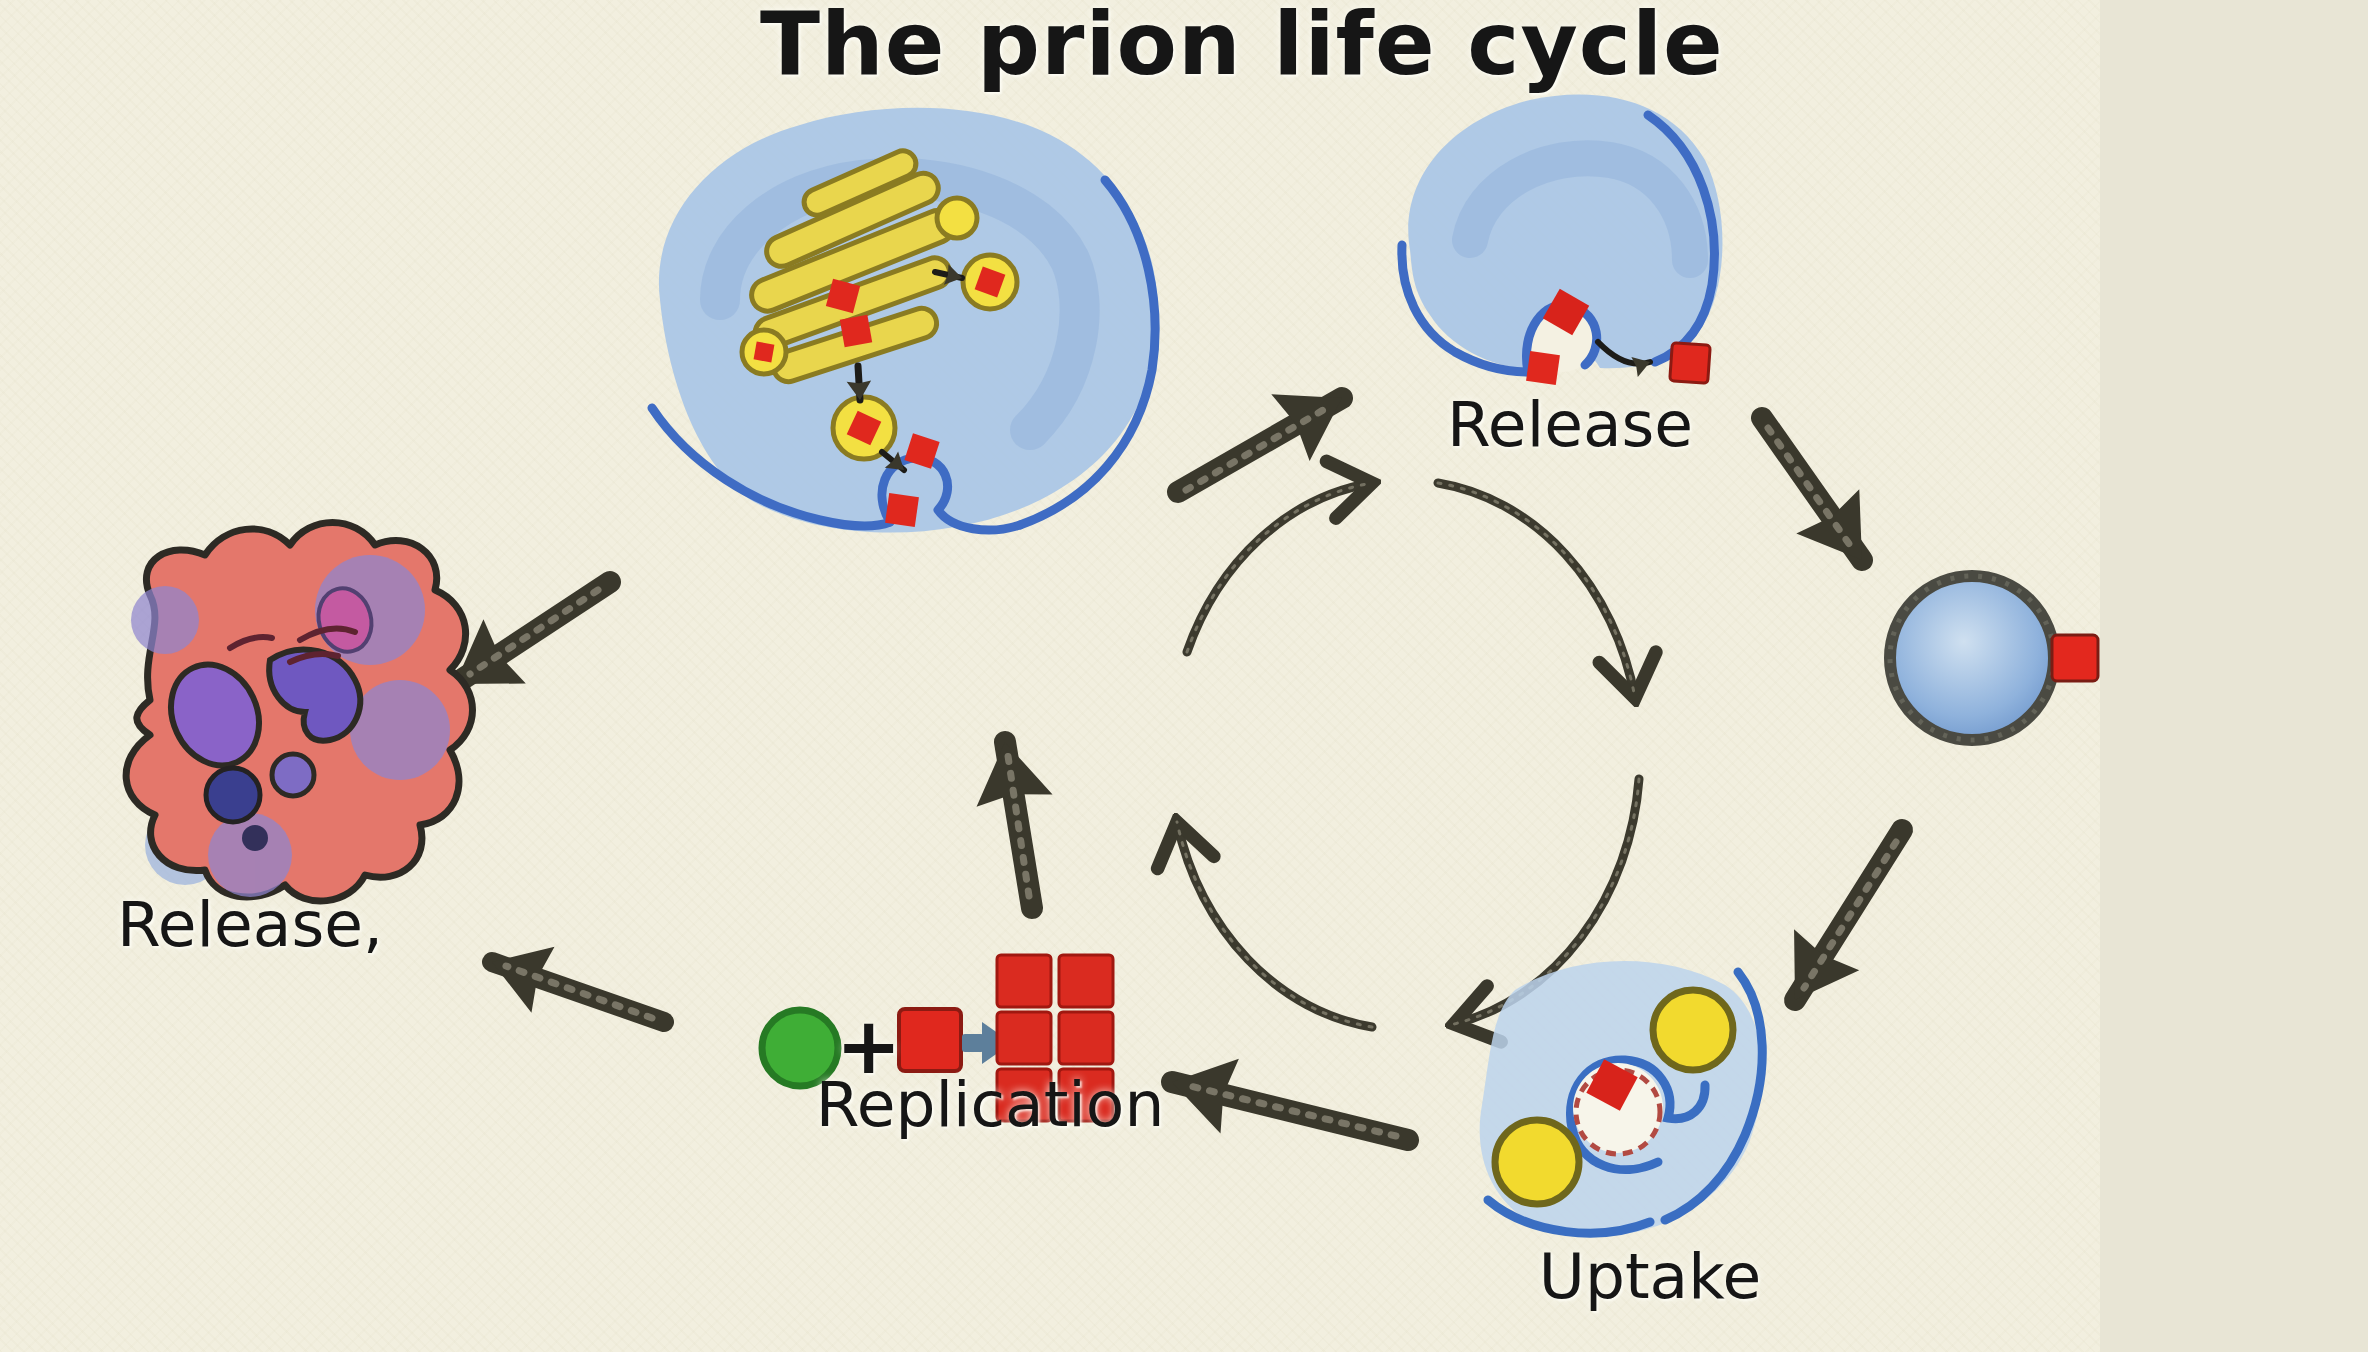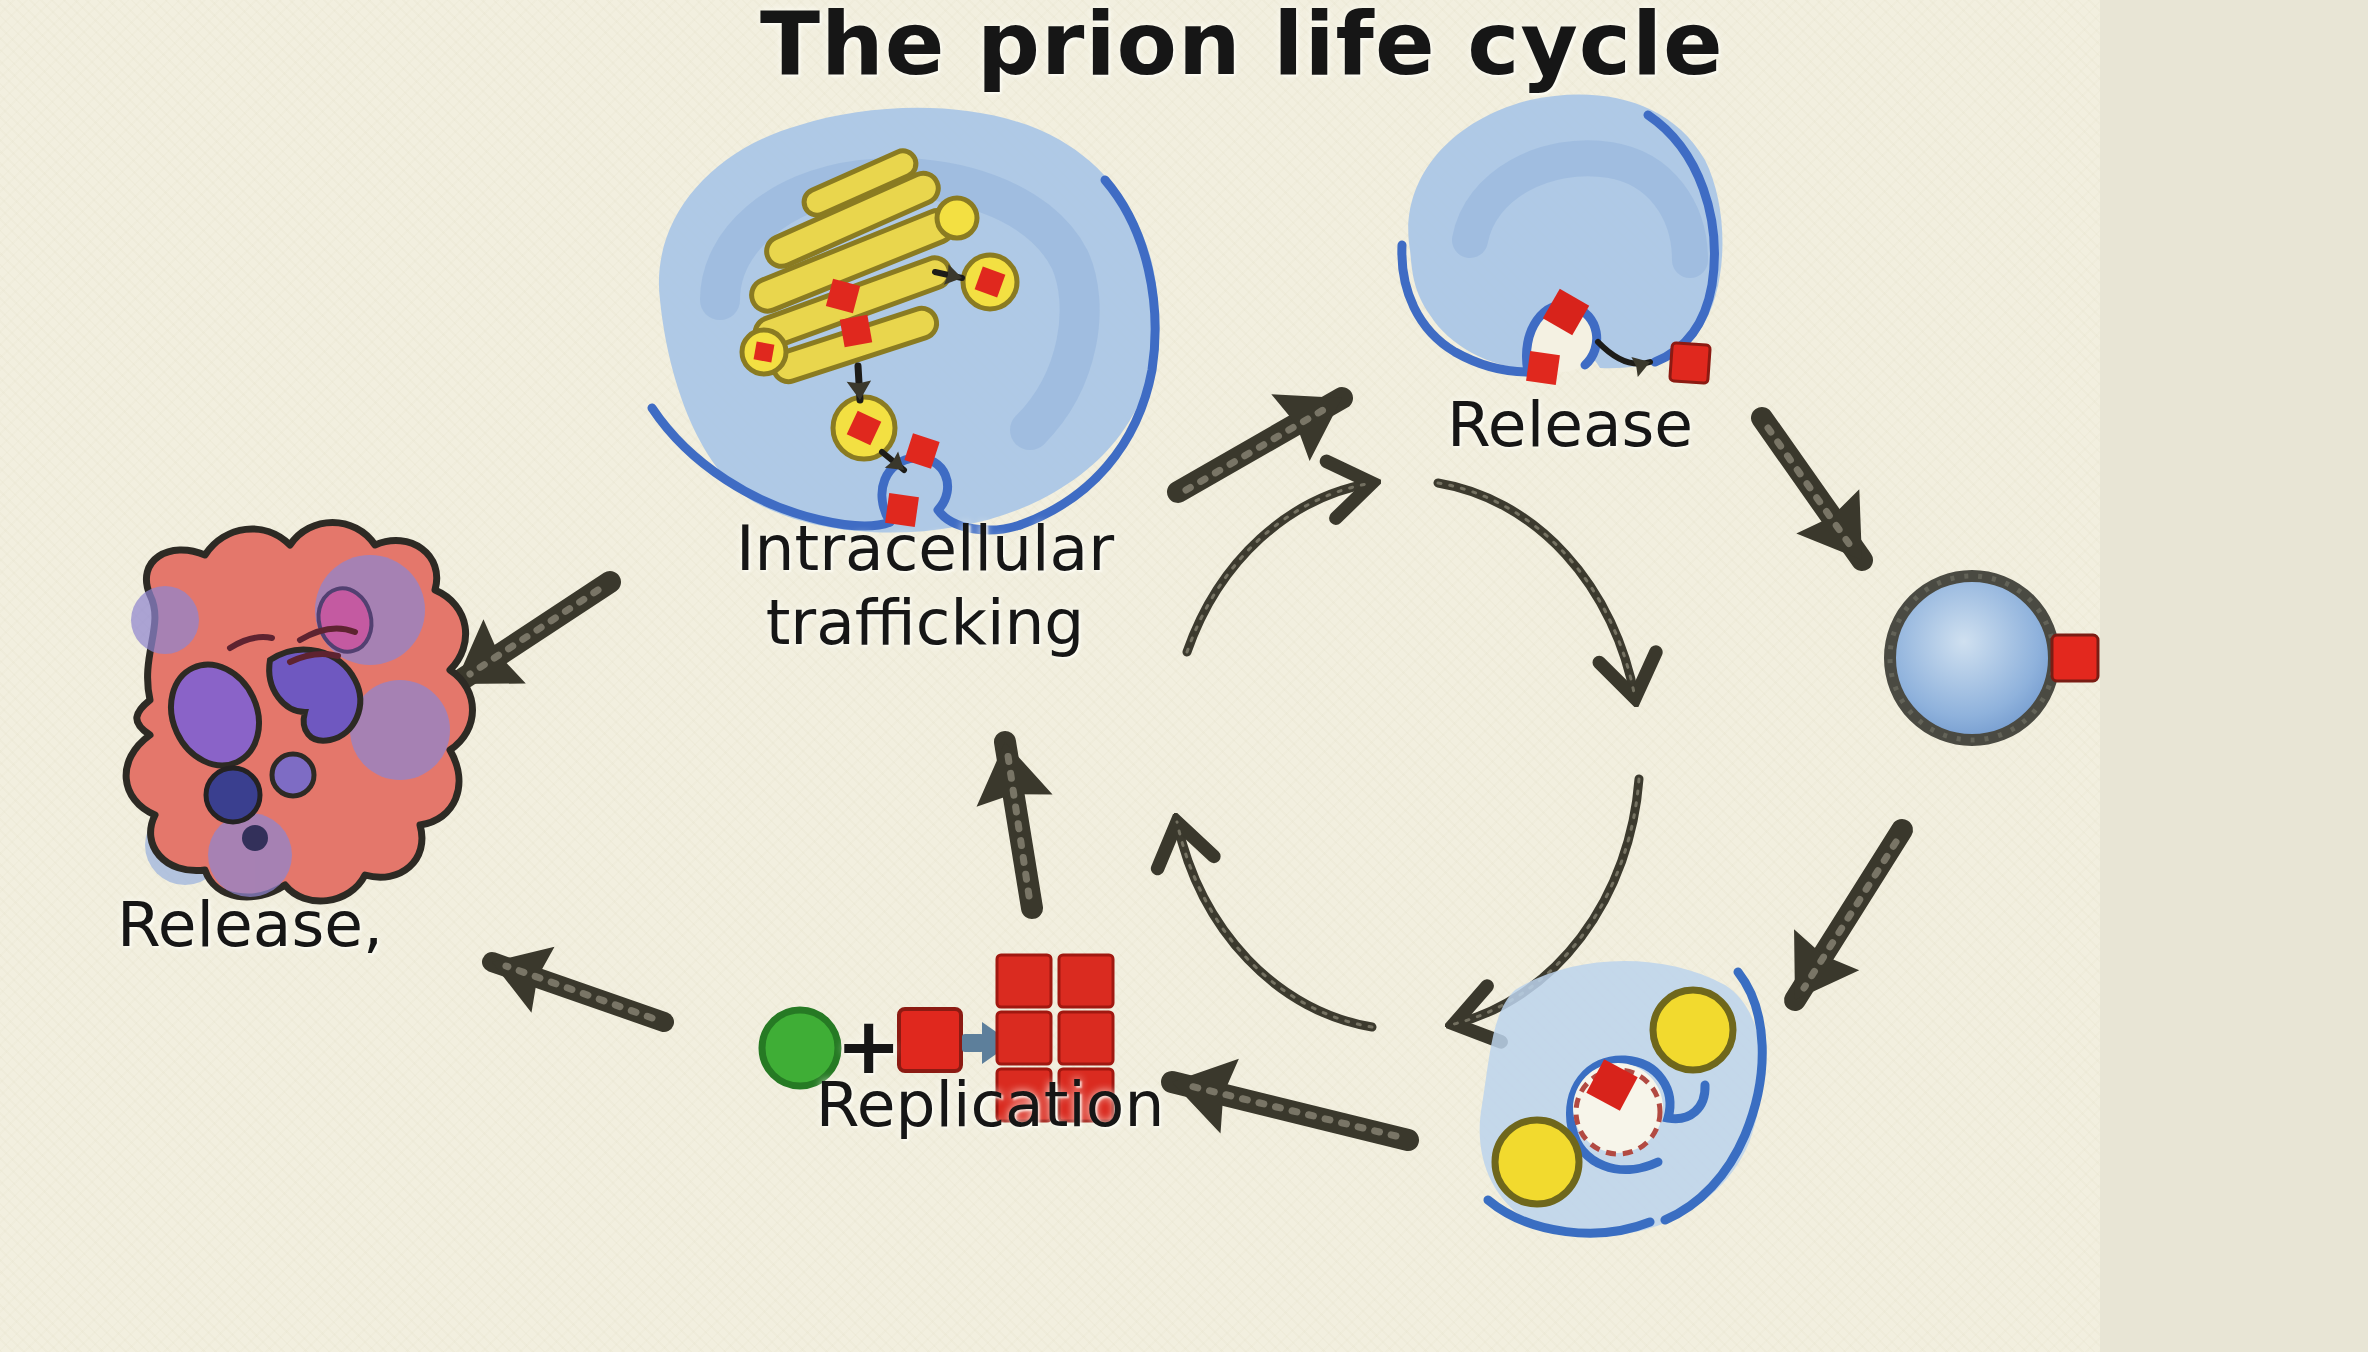--- a/index.html
+++ b/index.html
@@ -221,28 +221,25 @@
       <rect x="1059" y="1069" width="54" height="52" rx="4"></rect>
     </g>
   </g>
 
   <path d="M2338,1213 C2344,1246 2356,1256 2386,1260 C2356,1264 2344,1274 2338,1306
            C2332,1274 2320,1264 2291,1260 C2320,1256 2332,1246 2338,1213 Z" fill="#fdfcf2" opacity=".9"></path>
 </svg>
 
 <div class="label title" style="left:760px;top:-8px;width:930px;">The prion life cycle</div>
 
-<div class="label stage" style="left:640px;top:512px;width:570px;">
-  <div>Intracellular</div>
-  <div>trafficking</div>
-</div>
 
 <div class="label stage" style="left:1410px;top:388px;width:320px;">Release</div>
 
 
+<div class="label stage" style="left:1495px;top:1240px;width:310px;">Uptake</div>
 
 <div class="label stage" style="left:750px;top:1068px;width:480px;">Replication</div>
 
 <div class="label plus" style="left:836px;top:1000px;width:64px;">+</div>
 
 <div class="label" style="left:10px;top:888px;width:480px;">
   <div class="stage">Release,</div>
 </div>
 
 </div>

